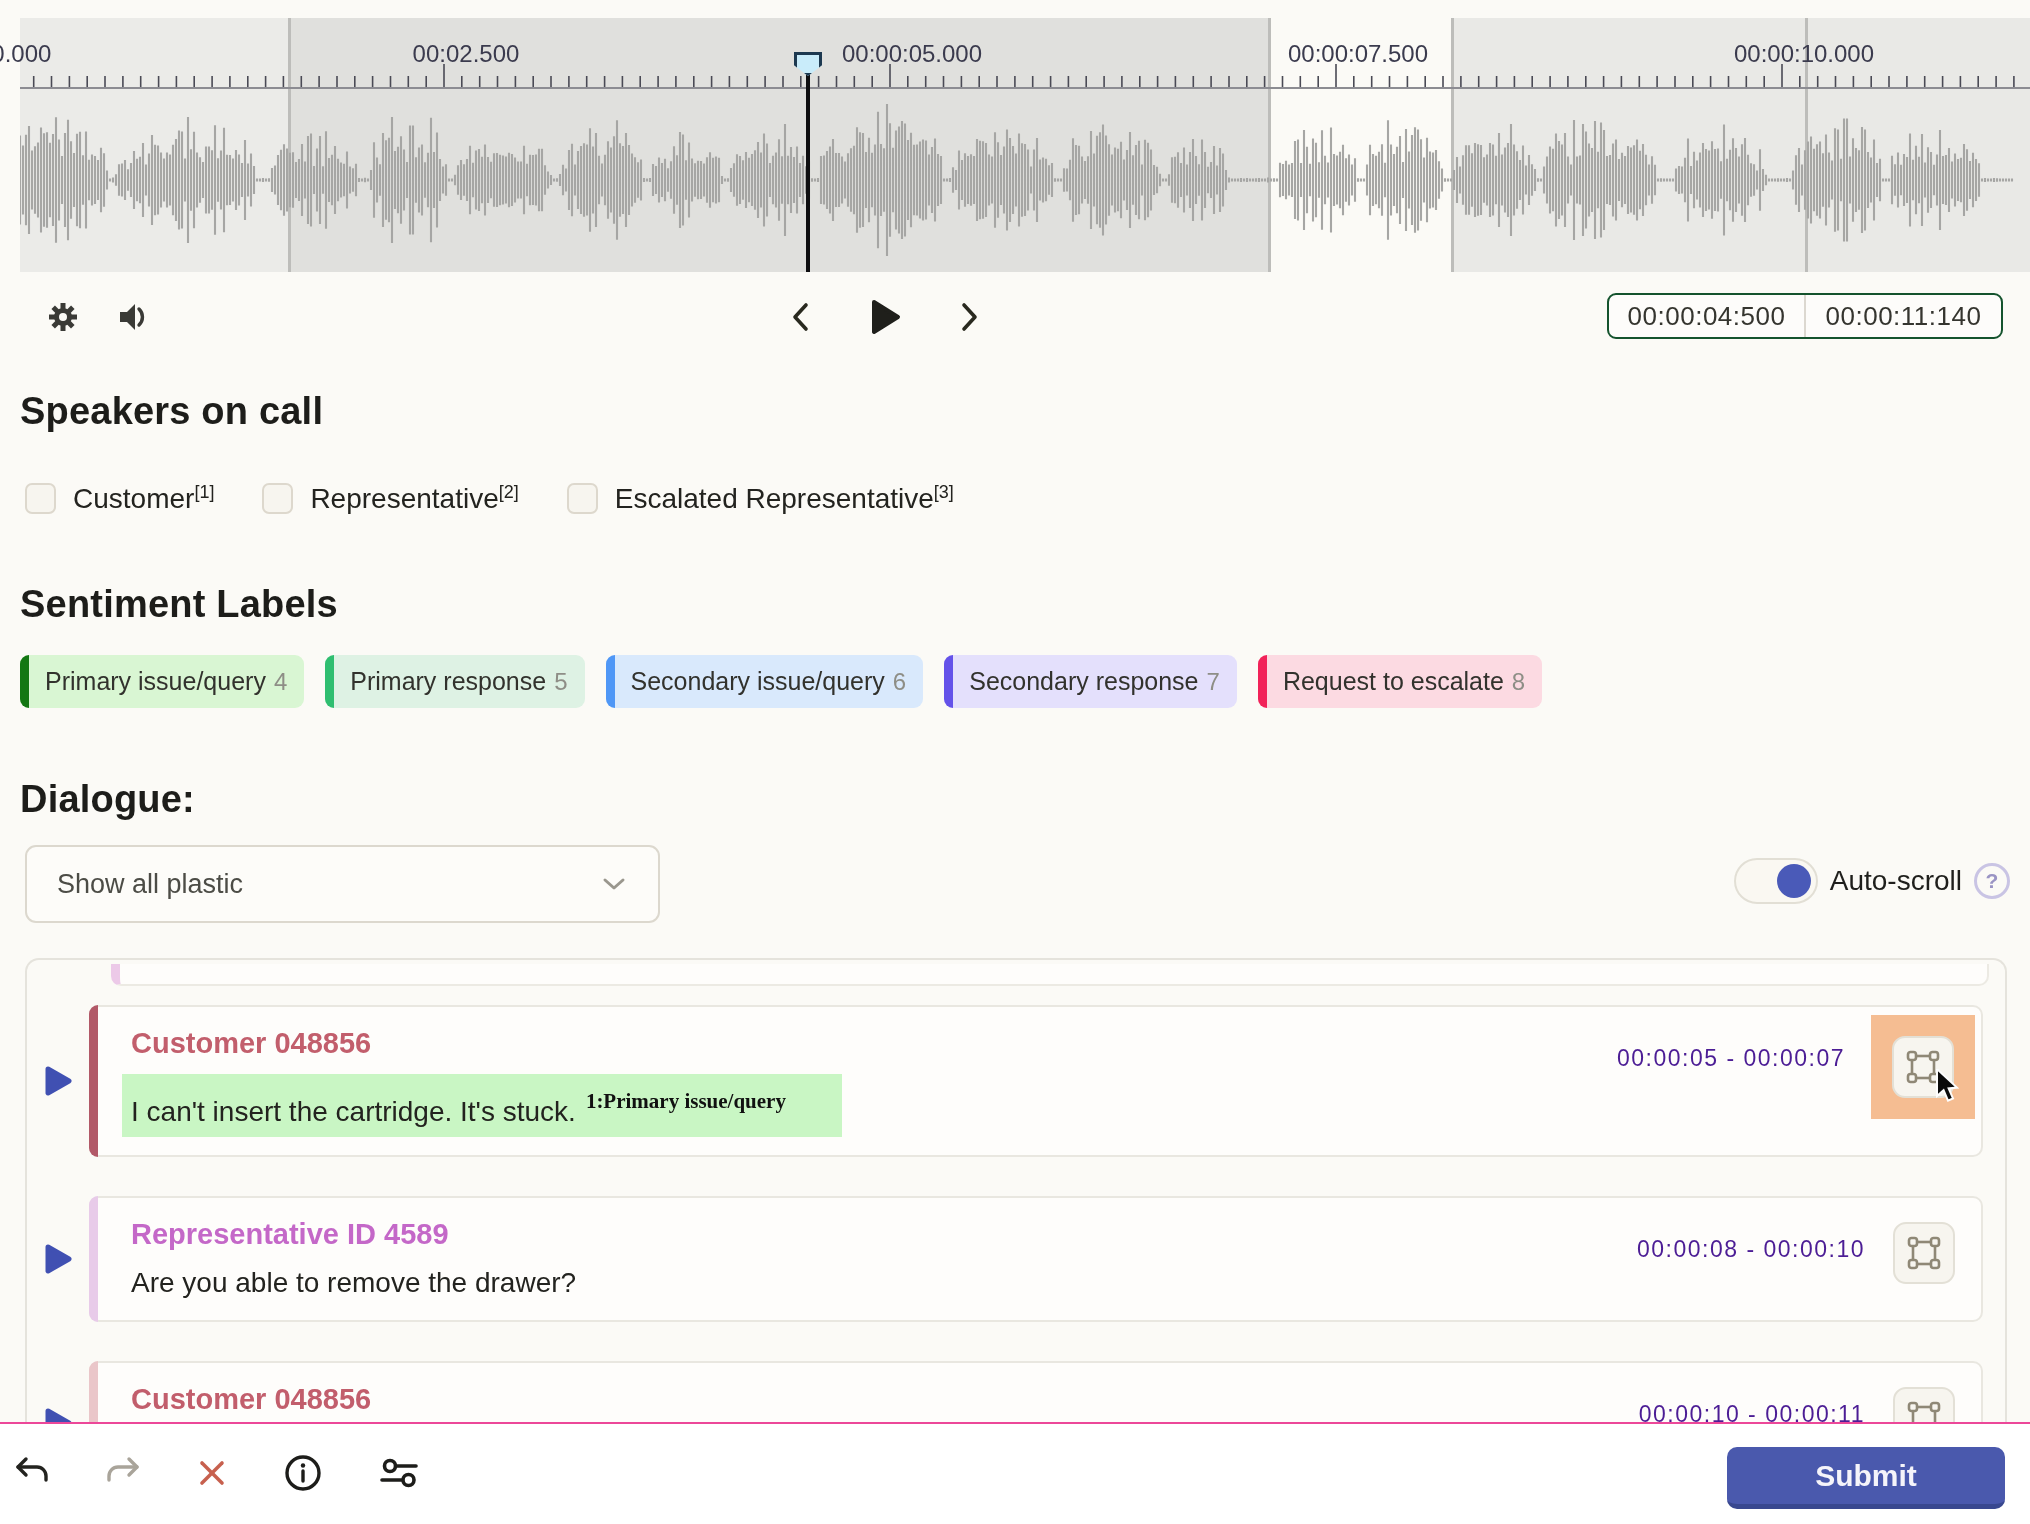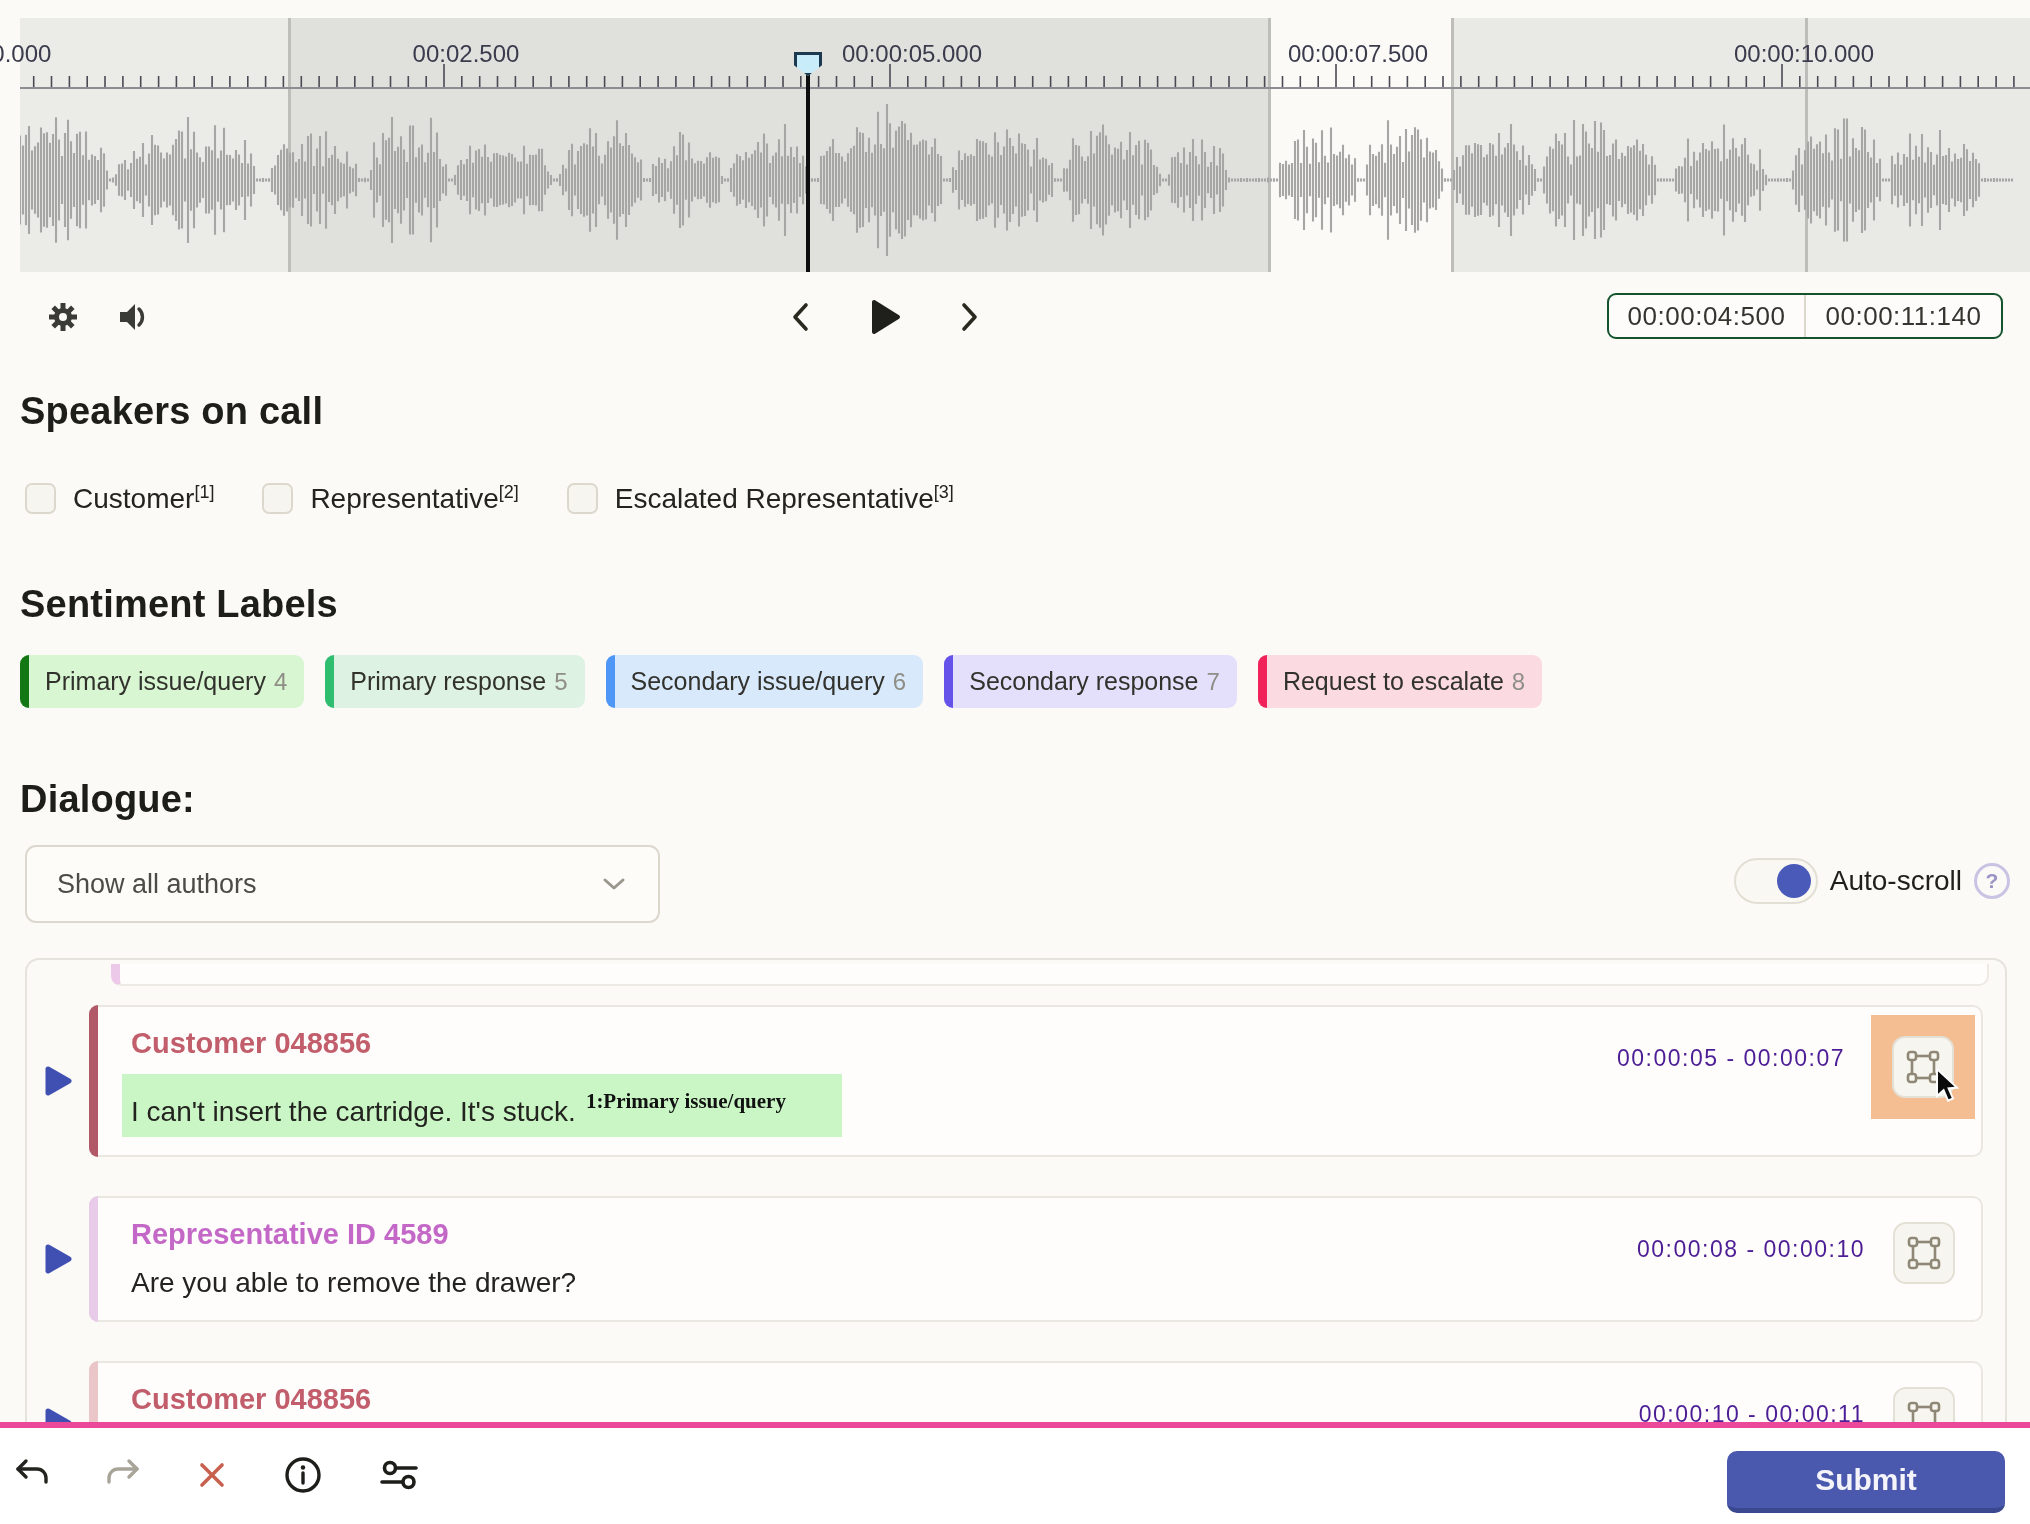--- a/index.html
+++ b/index.html
@@ -76,21 +76,21 @@
   .card-right { position:absolute; right:24px; top:22px; display:flex; align-items:flex-start; gap:26px; }
   .card-time { font-size:23px; color:#4c1d95; letter-spacing:1.5px; font-weight:500; margin-top:16px; white-space:nowrap; }
   .sel-wrap { width:66px; height:66px; display:flex; align-items:center; justify-content:center; position:relative; }
   .sel-btn { width:62px; height:62px; border:2px solid #e3e0d6; border-radius:13px; background:#f7f5ef; display:flex;
       align-items:center; justify-content:center; cursor:pointer; }
   .sel-wrap.selected { width:104px; height:104px; margin:-14px -18px 0 0; }
   .sel-wrap .cursor { display:none; }
   .sel-wrap.selected .cursor { display:block; position:absolute; right:14px; bottom:16px; }
 
   
-  .footer { position:absolute; left:0; top:1422px; width:2030px; height:102px; background:#ffffff; border-top:6px solid #ec4899;
+  .footer { position:absolute; left:0; top:1422px; width:2030px; height:102px; background:#ffffff; border-top:2px solid #ec4899;
       display:flex; align-items:center; }
   .footer .icon-group { display:flex; align-items:center; gap:55px; margin-left:14px; }
   .submit-btn { position:absolute; right:25px; top:23px; width:278px; height:62px; border:none; border-radius:10px;
       color:#f5f4fa; font-size:30px; font-weight:700; font-family:"Liberation Sans", sans-serif; cursor:pointer;
       border-bottom:5px solid #39488f; }
 </style>
 </head>
 <body>
 
 <div class="stage">
@@ -318,21 +318,21 @@
     </div>
     <div class="chip" style="background: rgb(252, 218, 226);">
       <span class="chip-bar" style="background: rgb(241, 34, 89);"></span>
       <span class="chip-label">Request to escalate</span>
       <span class="chip-num">8</span>
     </div>
   </div>
 
   <div class="h1" style="top:778px">Dialogue:</div>
   <div class="dropdown">
-    <span class="dropdown-value">Show all authors</span>
+    <span class="dropdown-value">Show all plastic</span>
     <svg width="24" height="14" viewBox="0 0 24 14">
       <polyline points="3,3 12,11 21,3" fill="none" stroke="#9a978e" stroke-width="3" stroke-linecap="round" stroke-linejoin="round"></polyline>
     </svg>
   </div>
   <div class="autoscroll">
     <div class="toggle">
       <div class="toggle-knob" id="toggle-knob" style="background: rgb(74, 90, 184);"></div>
     </div>
     <span class="autoscroll-label">Auto-scroll</span>
     <span class="help">?</span>

